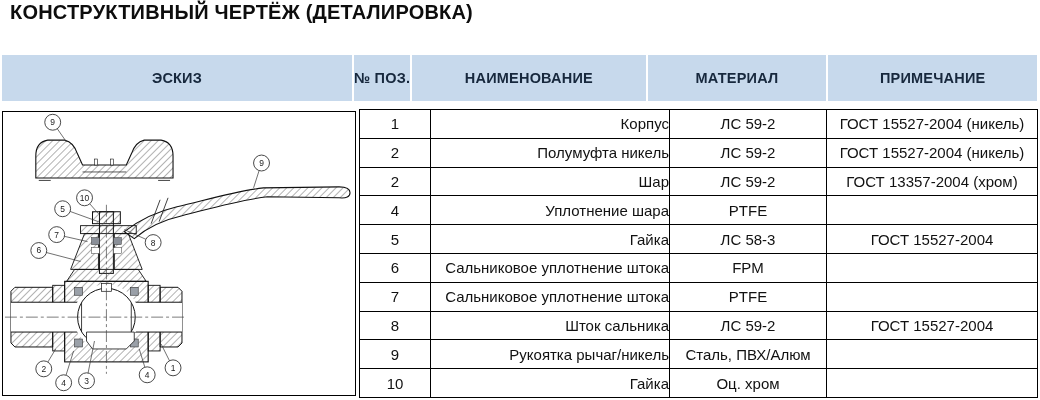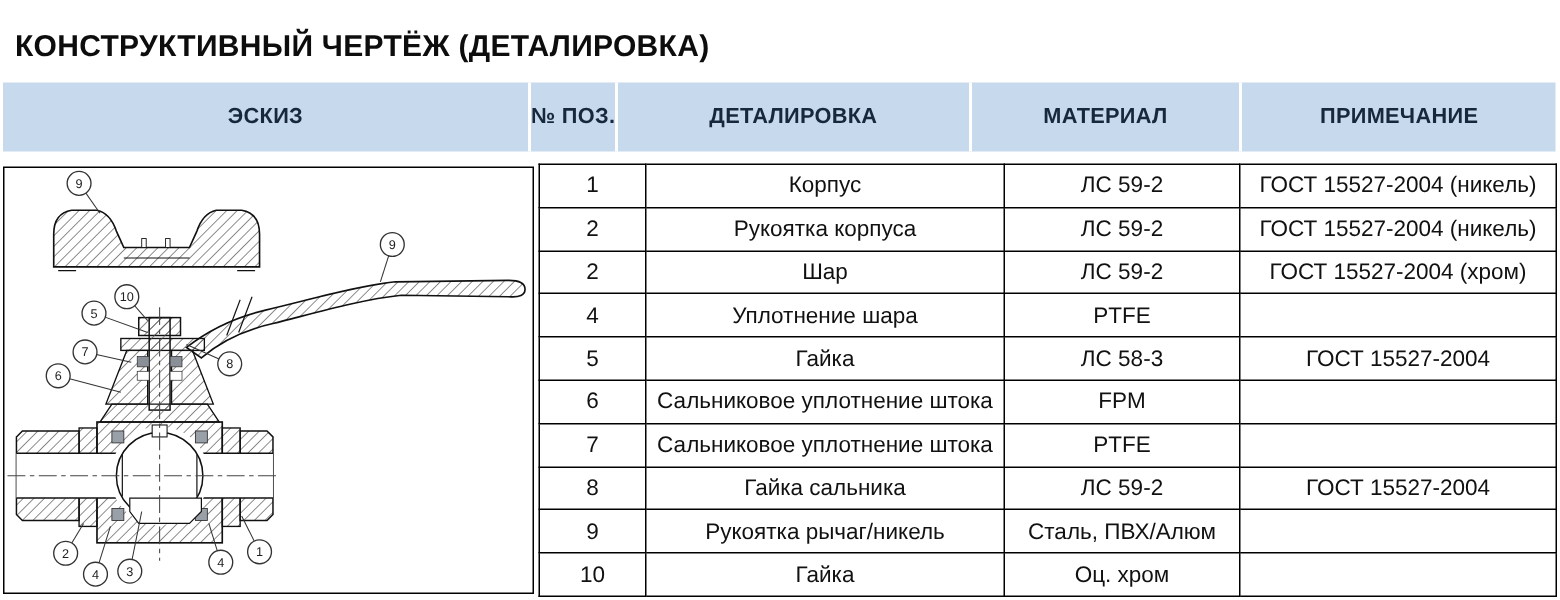--- a/index.html
+++ b/index.html
@@ -7,21 +7,20 @@
     width:1040px;height:400px;background:#ffffff;
     font-family:"Liberation Sans", sans-serif;
     position:relative;overflow:hidden;
     -webkit-font-smoothing:antialiased;
   }
   .page{position:relative;width:1040px;height:400px;background:#fff;}
   .doc-title{
     position:absolute;left:10px;top:1px;
     font-size:20px;font-weight:bold;color:#0d0d0d;letter-spacing:.2px;
     white-space:nowrap;
-    margin-top:19px;
   }
   
   .header-band{
     position:absolute;left:2px;top:55px;width:1035px;height:46px;
     background:#c7d9ec;display:flex;box-sizing:border-box;
   }
   .header-cell{
     display:flex;align-items:center;justify-content:center;
     font-size:14.5px;font-weight:bold;color:#17283d;
     box-sizing:border-box;border-right:2px solid #ffffff;
@@ -40,33 +39,33 @@
   table.parts{
     position:absolute;left:359px;top:109px;width:678px;height:289px;
     border-collapse:collapse;table-layout:fixed;
   }
   table.parts td{
     border:1.5px solid #000;font-size:15px;color:#111;
     padding:0;vertical-align:middle;background:#fff;
     overflow:hidden;white-space:nowrap;
   }
   td.pos,td.mat,td.note{text-align:center;}
-  td.name{text-align:center;padding-left:11px;}
+  td.name{text-align:right;padding-left:11px;}
 </style>
 </head>
 <body>
 
 <div class="page">
 
   <div class="doc-title">КОНСТРУКТИВНЫЙ ЧЕРТЁЖ (ДЕТАЛИРОВКА)</div>
 
   <div class="header-band">
     <div class="header-cell hc-0">ЭСКИЗ</div>
     <div class="header-cell hc-1">№ ПОЗ.</div>
-    <div class="header-cell hc-2">ДЕТАЛИРОВКА</div>
+    <div class="header-cell hc-2">НАИМЕНОВАНИЕ</div>
     <div class="header-cell hc-3">МАТЕРИАЛ</div>
     <div class="header-cell hc-4">ПРИМЕЧАНИЕ</div>
   </div>
 
   <div class="sketch-box">
     <svg viewBox="0 0 354 284" xmlns="http://www.w3.org/2000/svg">
       <defs>
         <pattern id="h1" width="5" height="5" patternUnits="userSpaceOnUse" patternTransform="rotate(45)">
           <line x1="0" y1="0" x2="0" y2="5" stroke="#555" stroke-width="0.9"></line>
         </pattern>
@@ -206,29 +205,29 @@
       </colgroup>
     <tbody>
       <tr>
         <td class="pos">1</td>
         <td class="name">Корпус</td>
         <td class="mat">ЛС 59-2</td>
         <td class="note">ГОСТ 15527-2004 (никель)</td>
       </tr>
       <tr>
         <td class="pos">2</td>
-        <td class="name">Рукоятка корпуса</td>
+        <td class="name">Полумуфта никель</td>
         <td class="mat">ЛС 59-2</td>
         <td class="note">ГОСТ 15527-2004 (никель)</td>
       </tr>
       <tr>
         <td class="pos">2</td>
         <td class="name">Шар</td>
         <td class="mat">ЛС 59-2</td>
-        <td class="note">ГОСТ 15527-2004 (хром)</td>
+        <td class="note">ГОСТ 13357-2004 (хром)</td>
       </tr>
       <tr>
         <td class="pos">4</td>
         <td class="name">Уплотнение шара</td>
         <td class="mat">PTFE</td>
         <td class="note"></td>
       </tr>
       <tr>
         <td class="pos">5</td>
         <td class="name">Гайка</td>
@@ -242,21 +241,21 @@
         <td class="note"></td>
       </tr>
       <tr>
         <td class="pos">7</td>
         <td class="name">Сальниковое уплотнение штока</td>
         <td class="mat">PTFE</td>
         <td class="note"></td>
       </tr>
       <tr>
         <td class="pos">8</td>
-        <td class="name">Гайка сальника</td>
+        <td class="name">Шток сальника</td>
         <td class="mat">ЛС 59-2</td>
         <td class="note">ГОСТ 15527-2004</td>
       </tr>
       <tr>
         <td class="pos">9</td>
         <td class="name">Рукоятка рычаг/никель</td>
         <td class="mat">Сталь, ПВХ/Алюм</td>
         <td class="note"></td>
       </tr>
       <tr>

